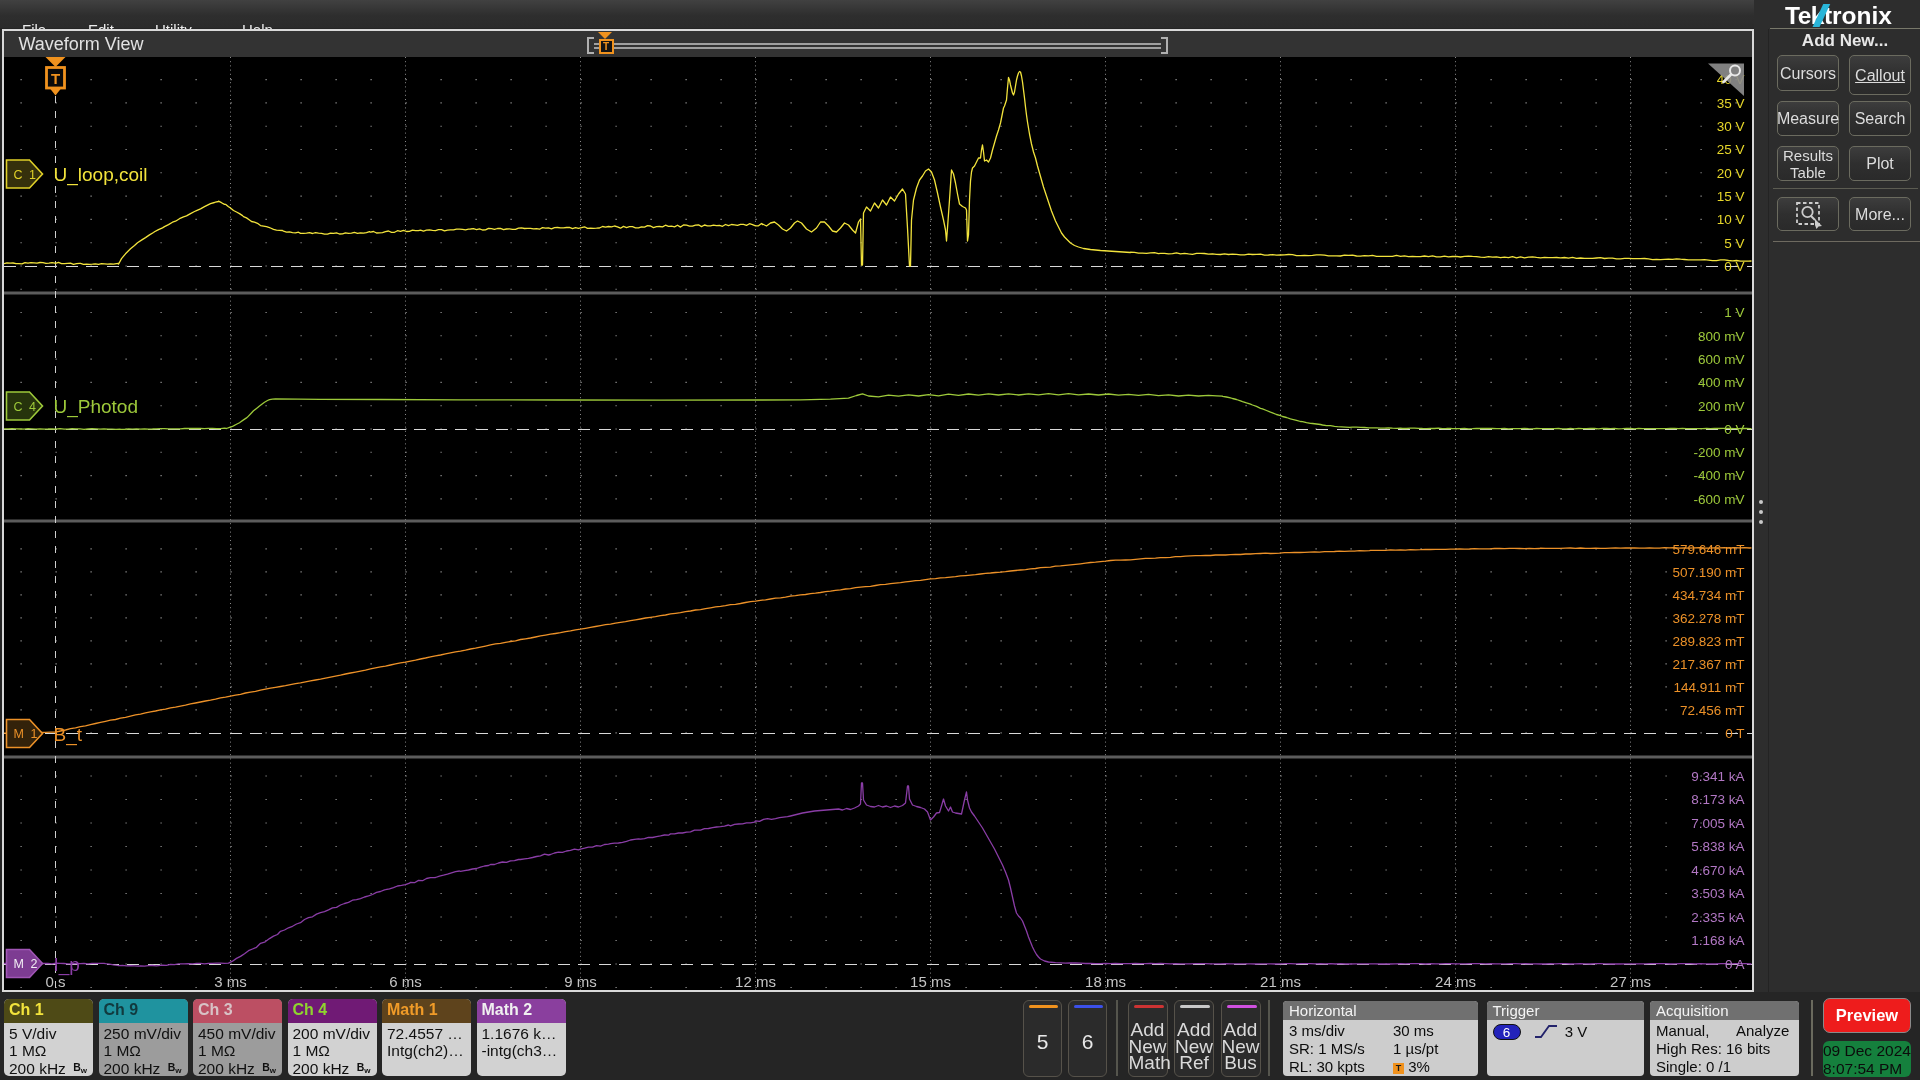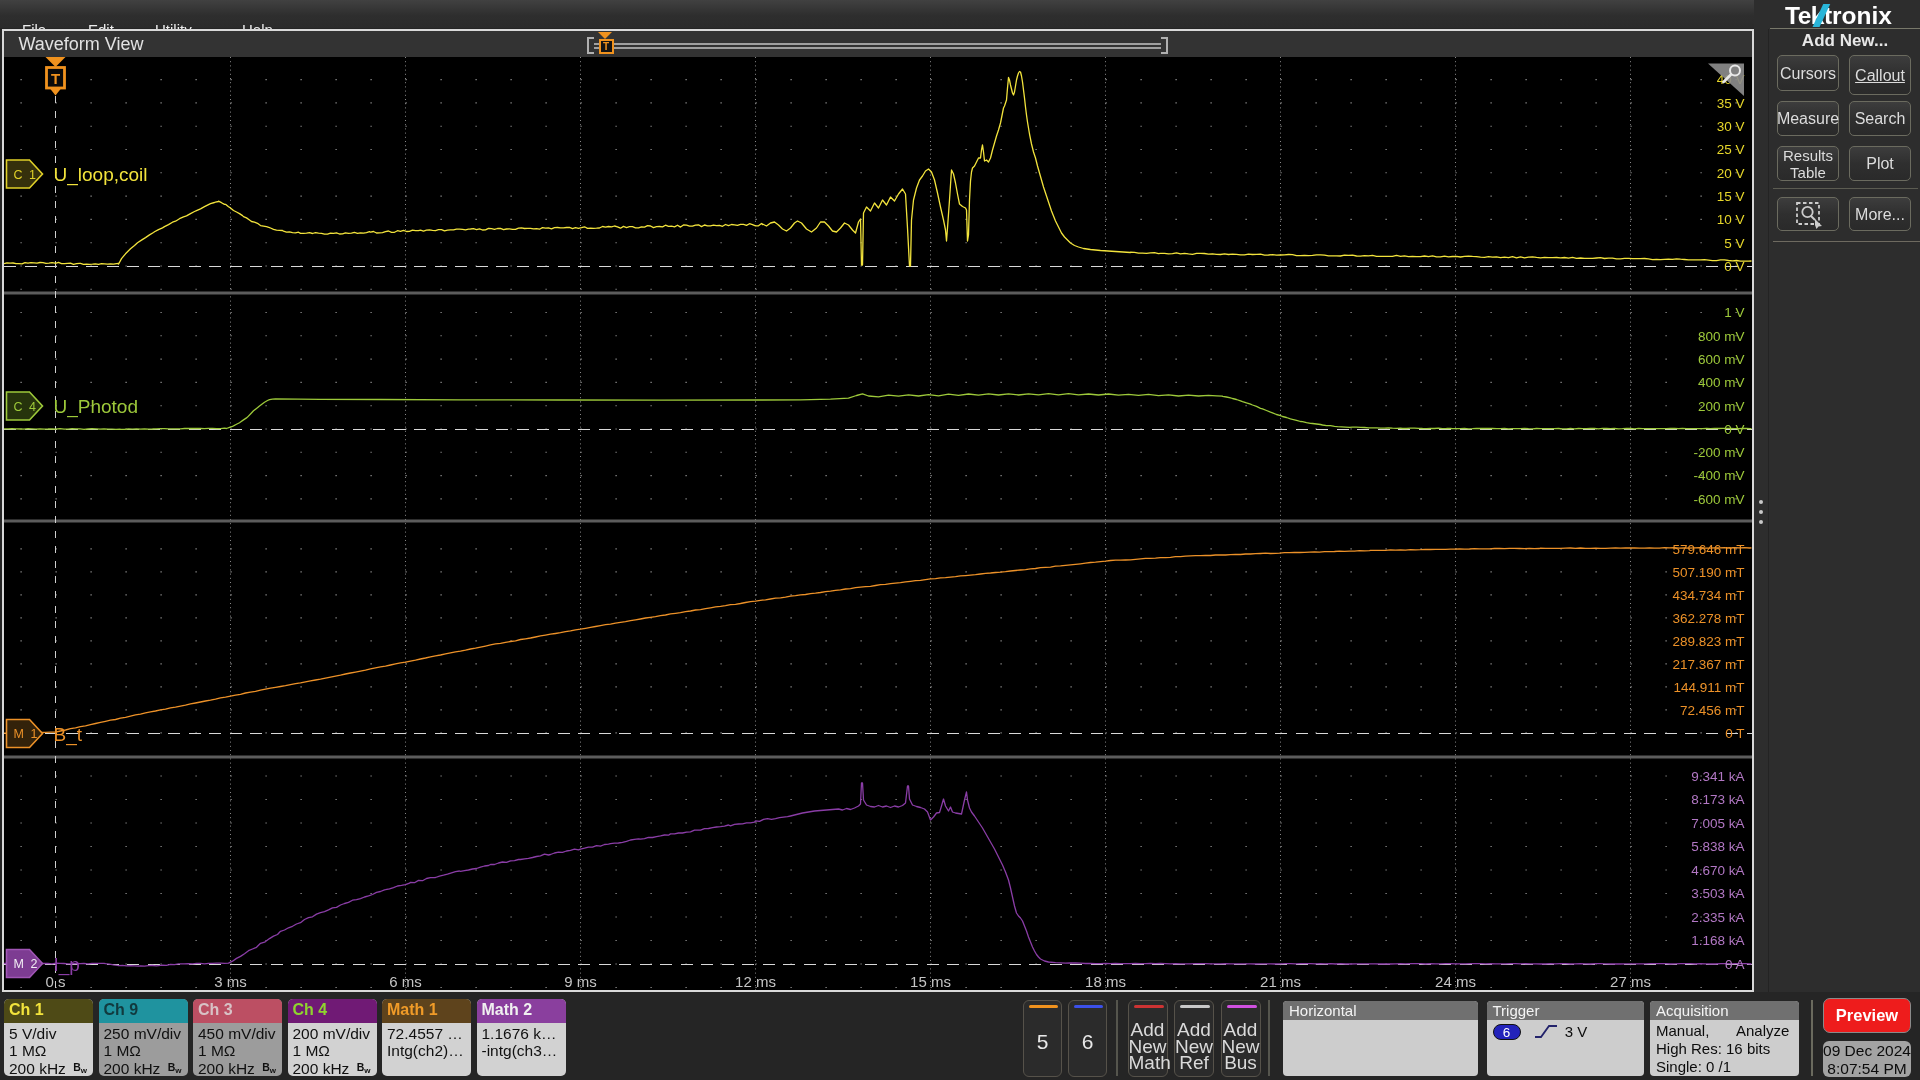--- a/index.html
+++ b/index.html
@@ -251,20 +251,26 @@
   <div style="margin-top:21px;">Add<br>New<br>Ref</div>
   </div>
 <div class="addbtn" style="left:1220.5px;">
     <div class="topstripe" style="width:30px;background:#d050e0;"></div>
   <div style="margin-top:21px;">Add<br>New<br>Bus</div>
   </div>
 <div class="vsep" style="left:1268px;"></div>
 
 <div class="panelbox" style="left:1283px;width:195px;height:75.5px;">
  <div class="hd">Horizontal</div>
+ <div class="bd">
+   <div>3 ms/div<span style="position:absolute;left:110px;">30 ms</span></div>
+   <div>SR: 1 MS/s<span style="position:absolute;left:110px;">1 µs/pt</span></div>
+   <div>RL: 30 kpts<span style="position:absolute;left:110px;">
+     <span style="display:inline-block;width:11px;height:11px;background:#f0921e;color:#1a1a1a;font-size:9px;font-weight:bold;text-align:center;line-height:11px;vertical-align:1px;">T</span> 3%</span></div>
+ </div>
 </div>
 <div class="panelbox" style="left:1486.5px;width:157px;height:75.5px;">
  <div class="hd">Trigger</div>
  <div class="bd">
    <span style="display:inline-block;margin-top:2px;width:28px;height:16.5px;background:#2323bb;border:1px solid #111;border-radius:8px;color:#fff;text-align:center;font-size:13.5px;line-height:15px;">6</span>
    <svg width="26" height="15" viewBox="0 0 26 15" style="margin:0 2px -2px 8px;">
         <path d="M 2,13 L 8,13 L 16,2 L 24,2" fill="none" stroke="#23236b" stroke-width="1.8"></path>
       </svg>
    <span>3 V</span>
  </div>
@@ -272,12 +278,12 @@
 <div class="panelbox" style="left:1650px;width:148.5px;height:75.5px;">
  <div class="hd">Acquisition</div>
  <div class="bd">
    <div>Manual,<span style="position:absolute;left:86px;">Analyze</span></div>
    <div>High Res: 16 bits</div>
    <div>Single: 0 /1</div>
  </div>
 </div>
 <div class="vsep" style="left:1811px;background:#6a6a5e;"></div>
 <div class="abs" style="left:1823px;top:998px;width:88px;height:35px;background:#ee1c1c;border:1.5px solid #8a8a8a;border-radius:7px;color:#fff;font-weight:bold;font-size:16.5px;text-align:center;line-height:33px;">Preview</div>
-<div class="abs" style="left:1823px;top:1041px;width:88px;height:36px;background:#a3a3a3;border-radius:6px;color:#0c0c0c;font-size:15.5px;text-align:center;line-height:17.5px;padding-top:1px;">09 Dec 2024<br>8:07:54 PM</div>
+<div class="abs" style="left:1823px;top:1041px;width:88px;height:36px;background:#15803d;border-radius:6px;color:#0c0c0c;font-size:15.5px;line-height:17.5px;padding-top:1px;">09 Dec 2024<br>8:07:54 PM</div>
 </body></html>

